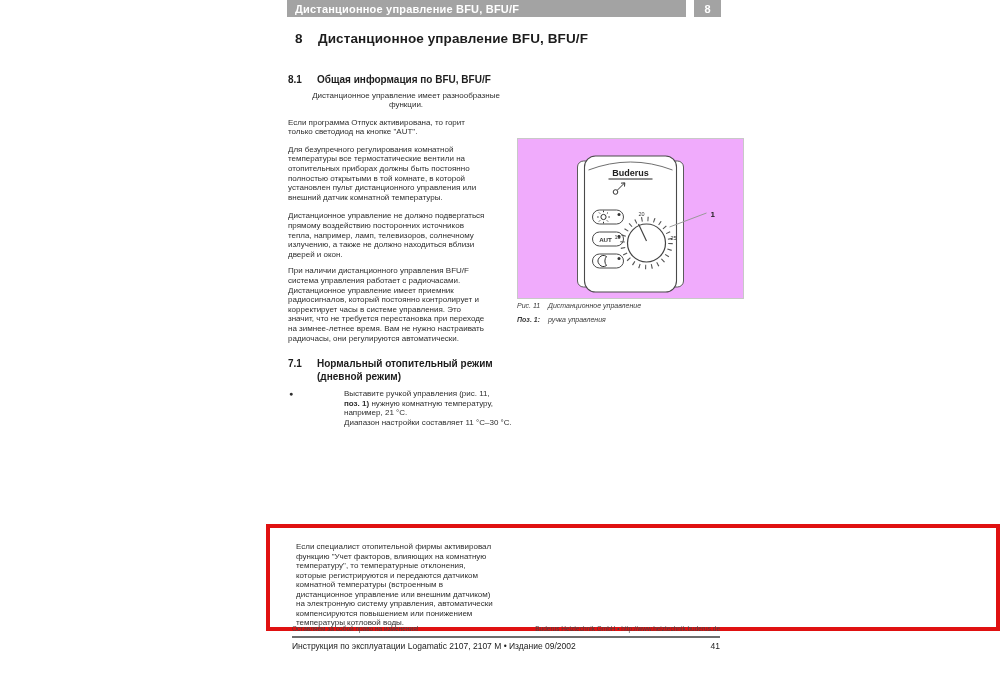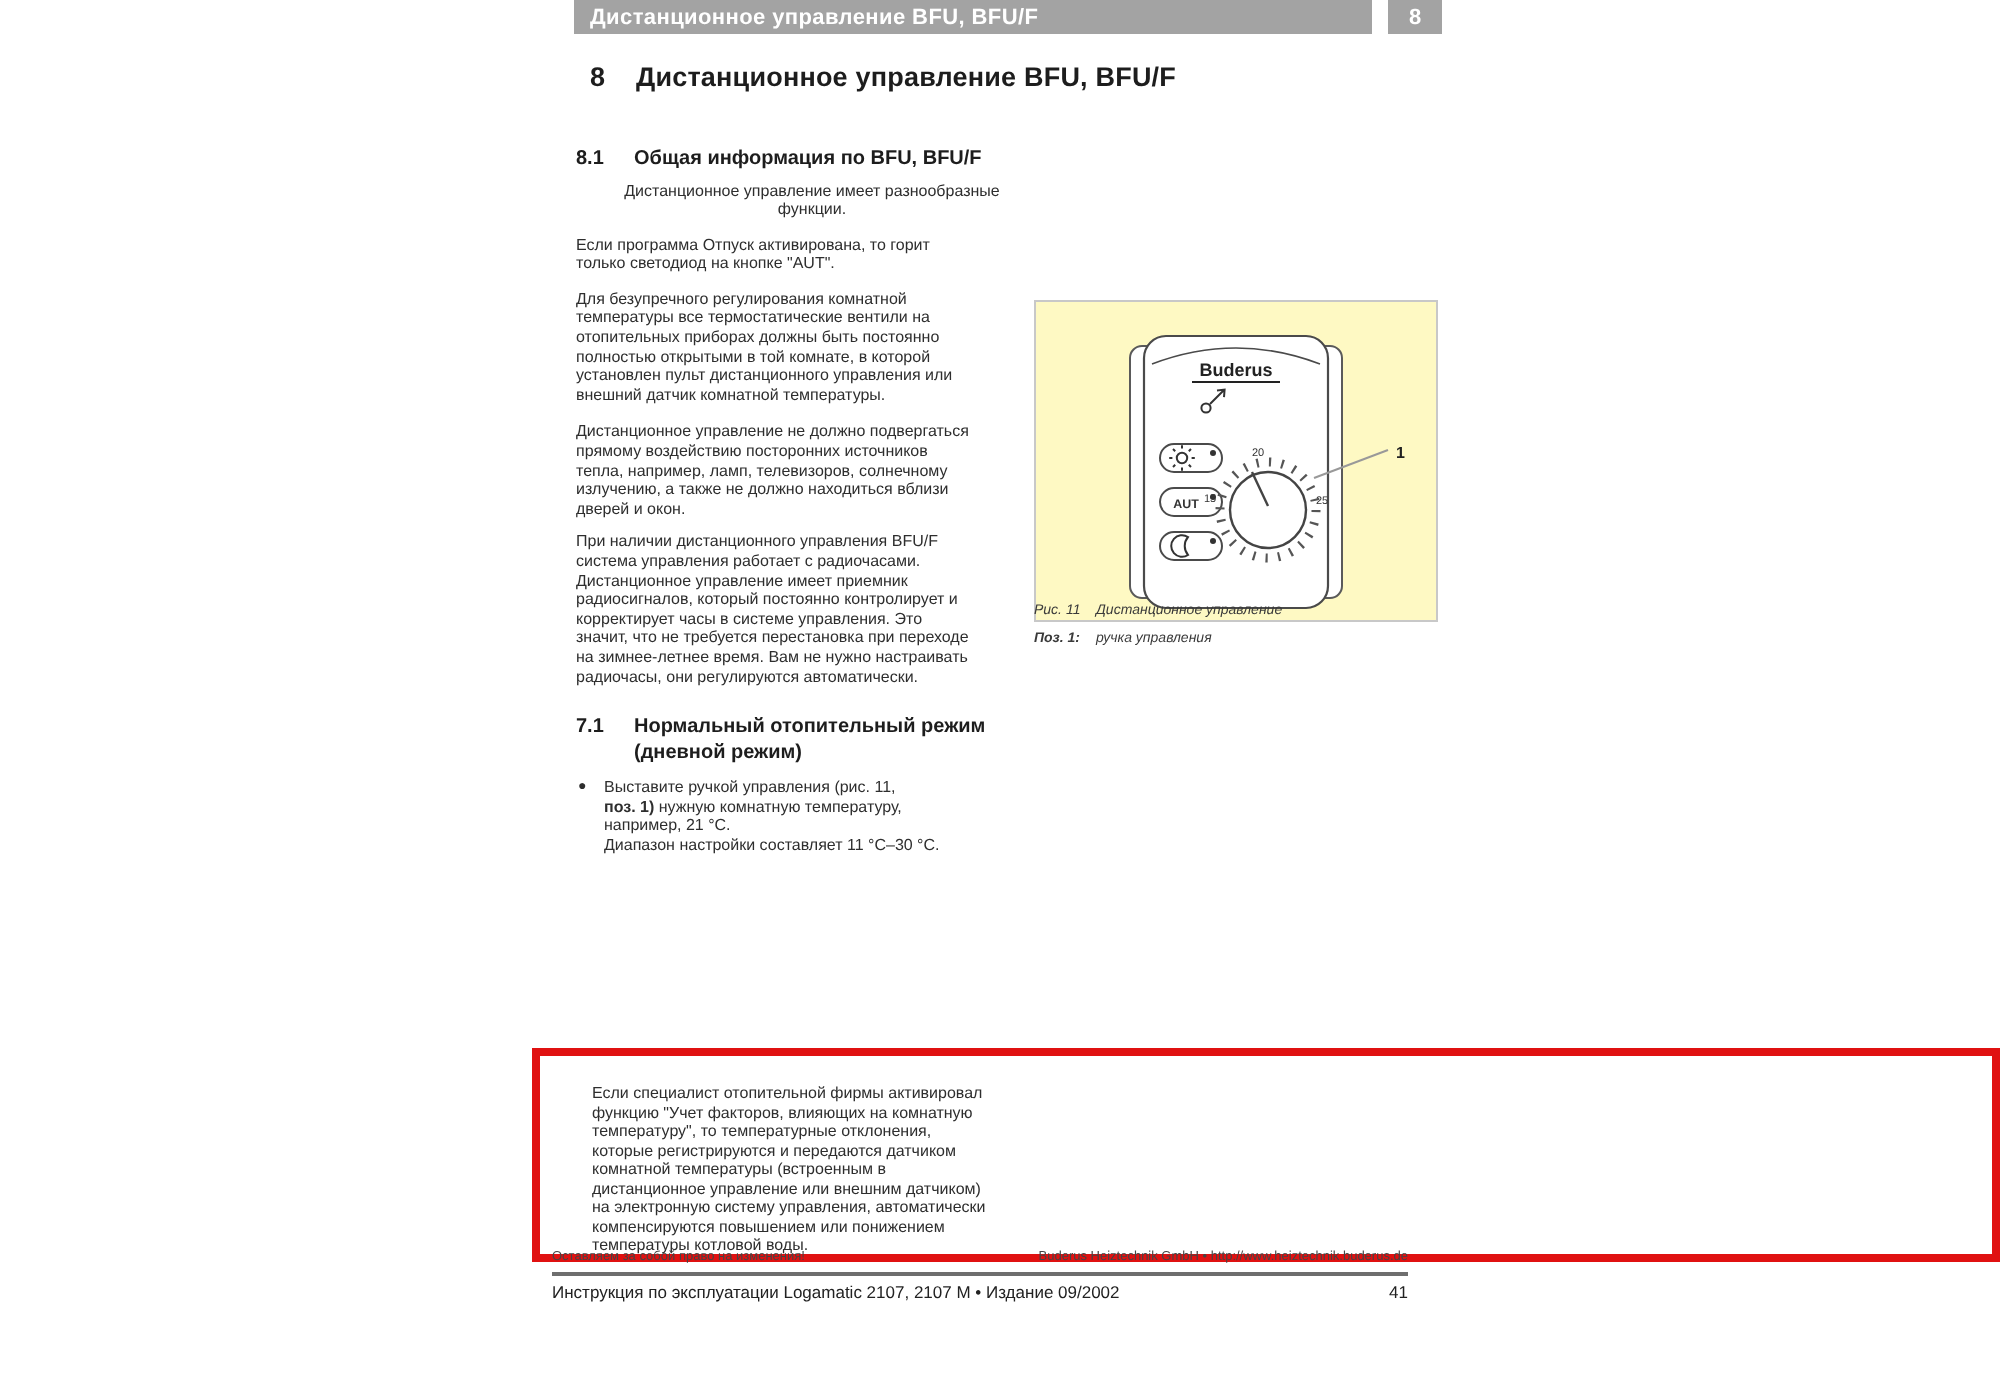--- a/index.html
+++ b/index.html
@@ -29,44 +29,44 @@
   }
   .title .t-num{width:23px;flex:0 0 23px;}
 
   
   .col{left:288px;top:60px;width:236px;}
   .body-p{margin:0;font-size:8px;line-height:9.6px;color:#2e2e2e;}
   .h2{margin:0;display:flex;font-size:10px;line-height:12.5px;font-weight:bold;color:#1d1d1d;}
   .h2 .h-num{width:29px;flex:0 0 29px;}
   .mt14{margin-top:14px;} .mt4{margin-top:4px;text-align:center;} .mt8{margin-top:8px;}
   .mt9{margin-top:9px;} .mt10{margin-top:10px;} .mt7{margin-top:7px;}
-  .mt15{margin-top:15px;} .mt5{margin-top:5px;} .mt6{margin-top:6px;}
+  .mt15{margin-top:15px;} .mt5{margin-top:5px;} .mt6{margin-top:6px;gap:42px;}
   .bullet{display:flex;}
   .bullet .bm{flex:0 0 13px;font-size:7px;line-height:9.6px;padding-left:1px;}
   .bullet b{font-weight:bold;}
 
   
-  .fig-box{left:517px;top:150px;width:202px;height:161px;border:1px solid #c8c8c8;box-sizing:border-box;background:#fef9c3;}
+  .fig-box{left:517px;top:138px;width:227px;height:161px;border:1px solid #c8c8c8;box-sizing:border-box;background:#f0abfc;}
   .fig-box svg{display:block;width:100%;height:100%;}
   .cap-row{left:517px;width:230px;display:flex;font-size:7px;line-height:9px;color:#3a3a3a;}
   .cap-row .cl{flex:0 0 31px;font-style:italic;}
   .cap-row .ct{font-style:italic;}
   .cap1{top:301px;} .cap2{top:315px;}
   .cap2 .cl{font-weight:bold;}
 
   
   .red-box{
     left:266px;top:524px;width:700px;height:85px;
     border:4px solid #e01111;background:transparent;
     padding:14px 0 0 26px;
   }
   .red-box p{margin:0;font-size:8px;line-height:9.5px;color:#2e2e2e;}
 
   
-  .footer{left:276px;top:625px;width:428px;}
+  .footer{left:292px;top:625px;width:428px;}
   .f-row1{display:flex;justify-content:space-between;font-size:6.5px;line-height:8px;color:#444;}
   .f-line{margin-top:3px;height:0;border-top:2px solid #6e6e6e;}
   .f-row2{display:flex;justify-content:space-between;margin-top:3px;font-size:8.5px;line-height:10px;color:#222;}
 </style>
 </head>
 <body>
 
 <div>
 
   <div class="abs hdr-bar">

